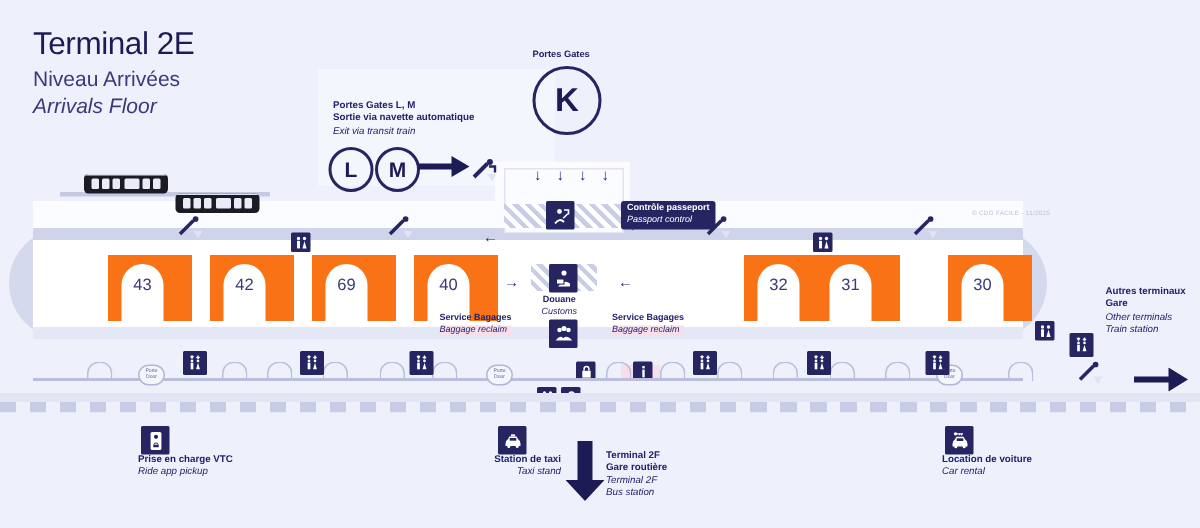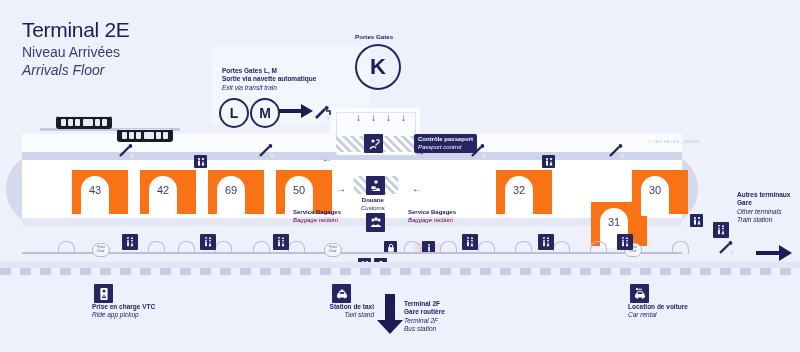--- a/index.html
+++ b/index.html
@@ -198,28 +198,28 @@
   <div class="abs pod" style="left:140px;top:170px;">
     <div class="pod-inner"></div>
     <div class="pod-num">42</div>
   </div>
   <div class="abs pod" style="left:208px;top:170px;">
     <div class="pod-inner"></div>
     <div class="pod-num">69</div>
   </div>
   <div class="abs pod" style="left:276px;top:170px;">
     <div class="pod-inner"></div>
-    <div class="pod-num">50</div>
+    <div class="pod-num">40</div>
   </div>
 
   <div class="abs pod" style="left:496px;top:170px;">
     <div class="pod-inner"></div>
     <div class="pod-num">32</div>
   </div>
-  <div class="abs pod" style="left:591px;top:170px;margin-top:32px;">
+  <div class="abs pod" style="left:544px;top:170px;">
     <div class="pod-inner"></div>
     <div class="pod-num">31</div>
   </div>
   <div class="abs pod" style="left:632px;top:170px;">
     <div class="pod-inner"></div>
     <div class="pod-num">30</div>
   </div>
 
   <div class="abs arr" style="left:336px;top:184px;">→</div>
   <div class="abs arr" style="left:412px;top:184px;">←</div>

